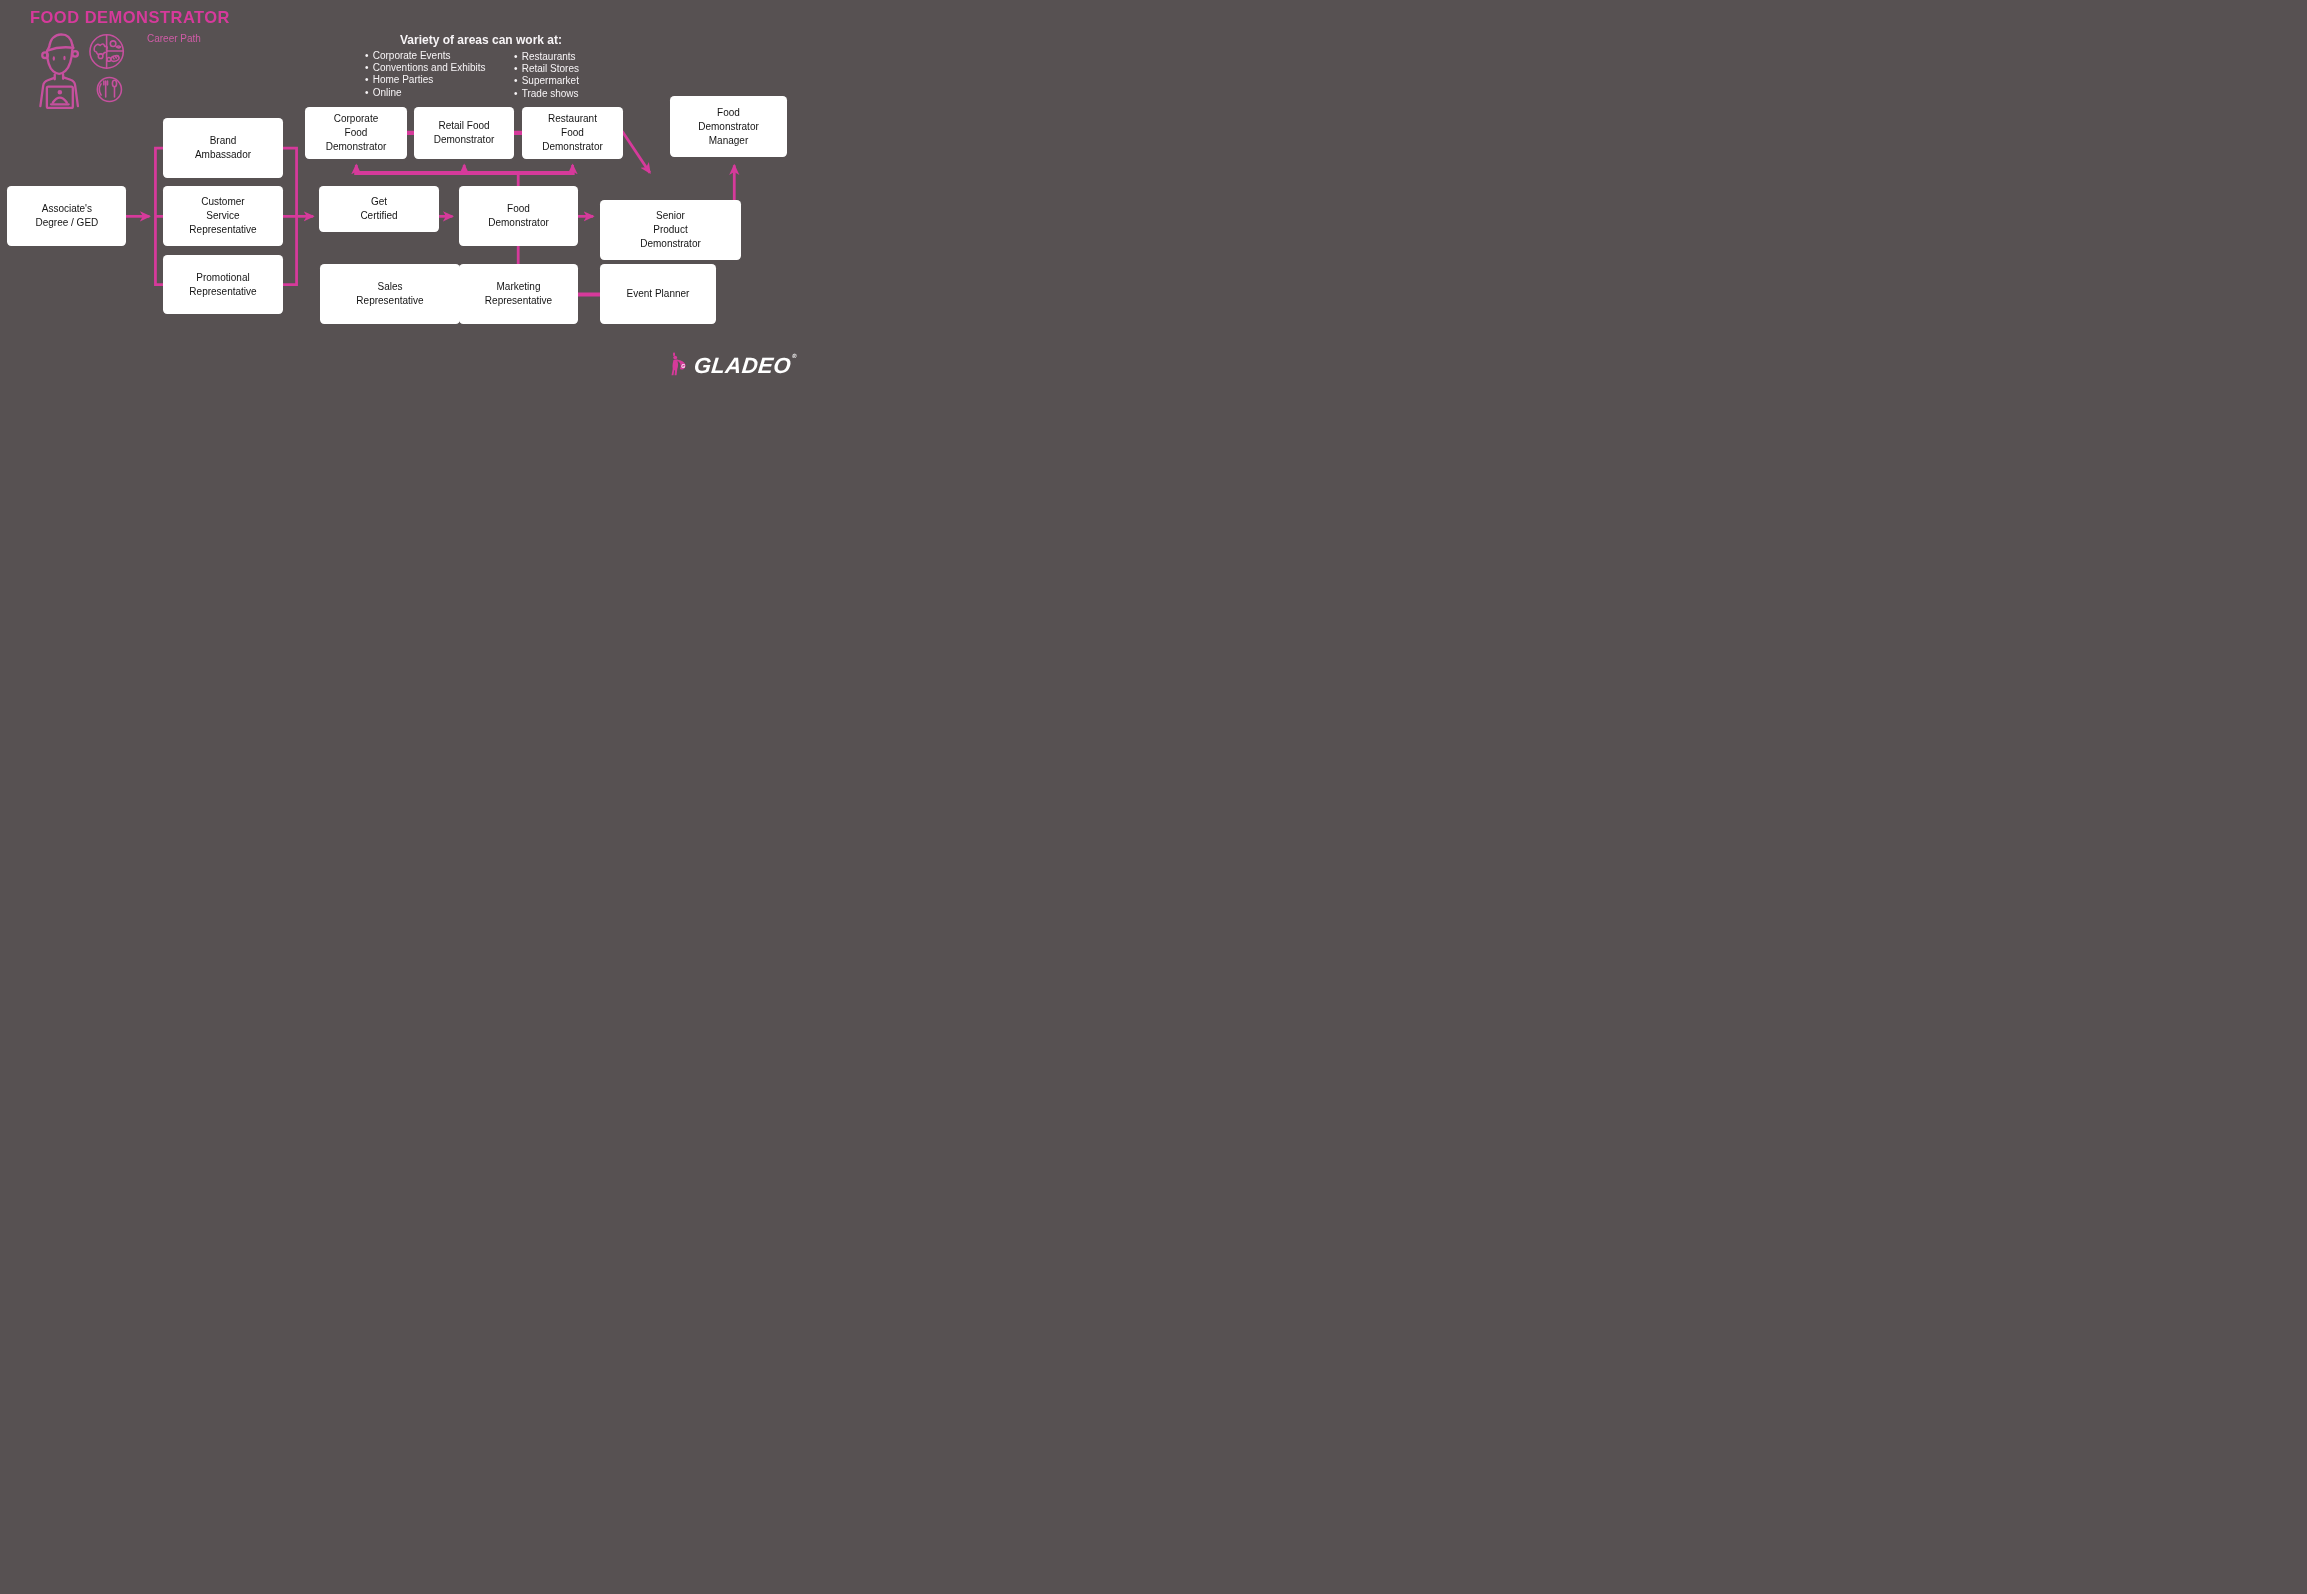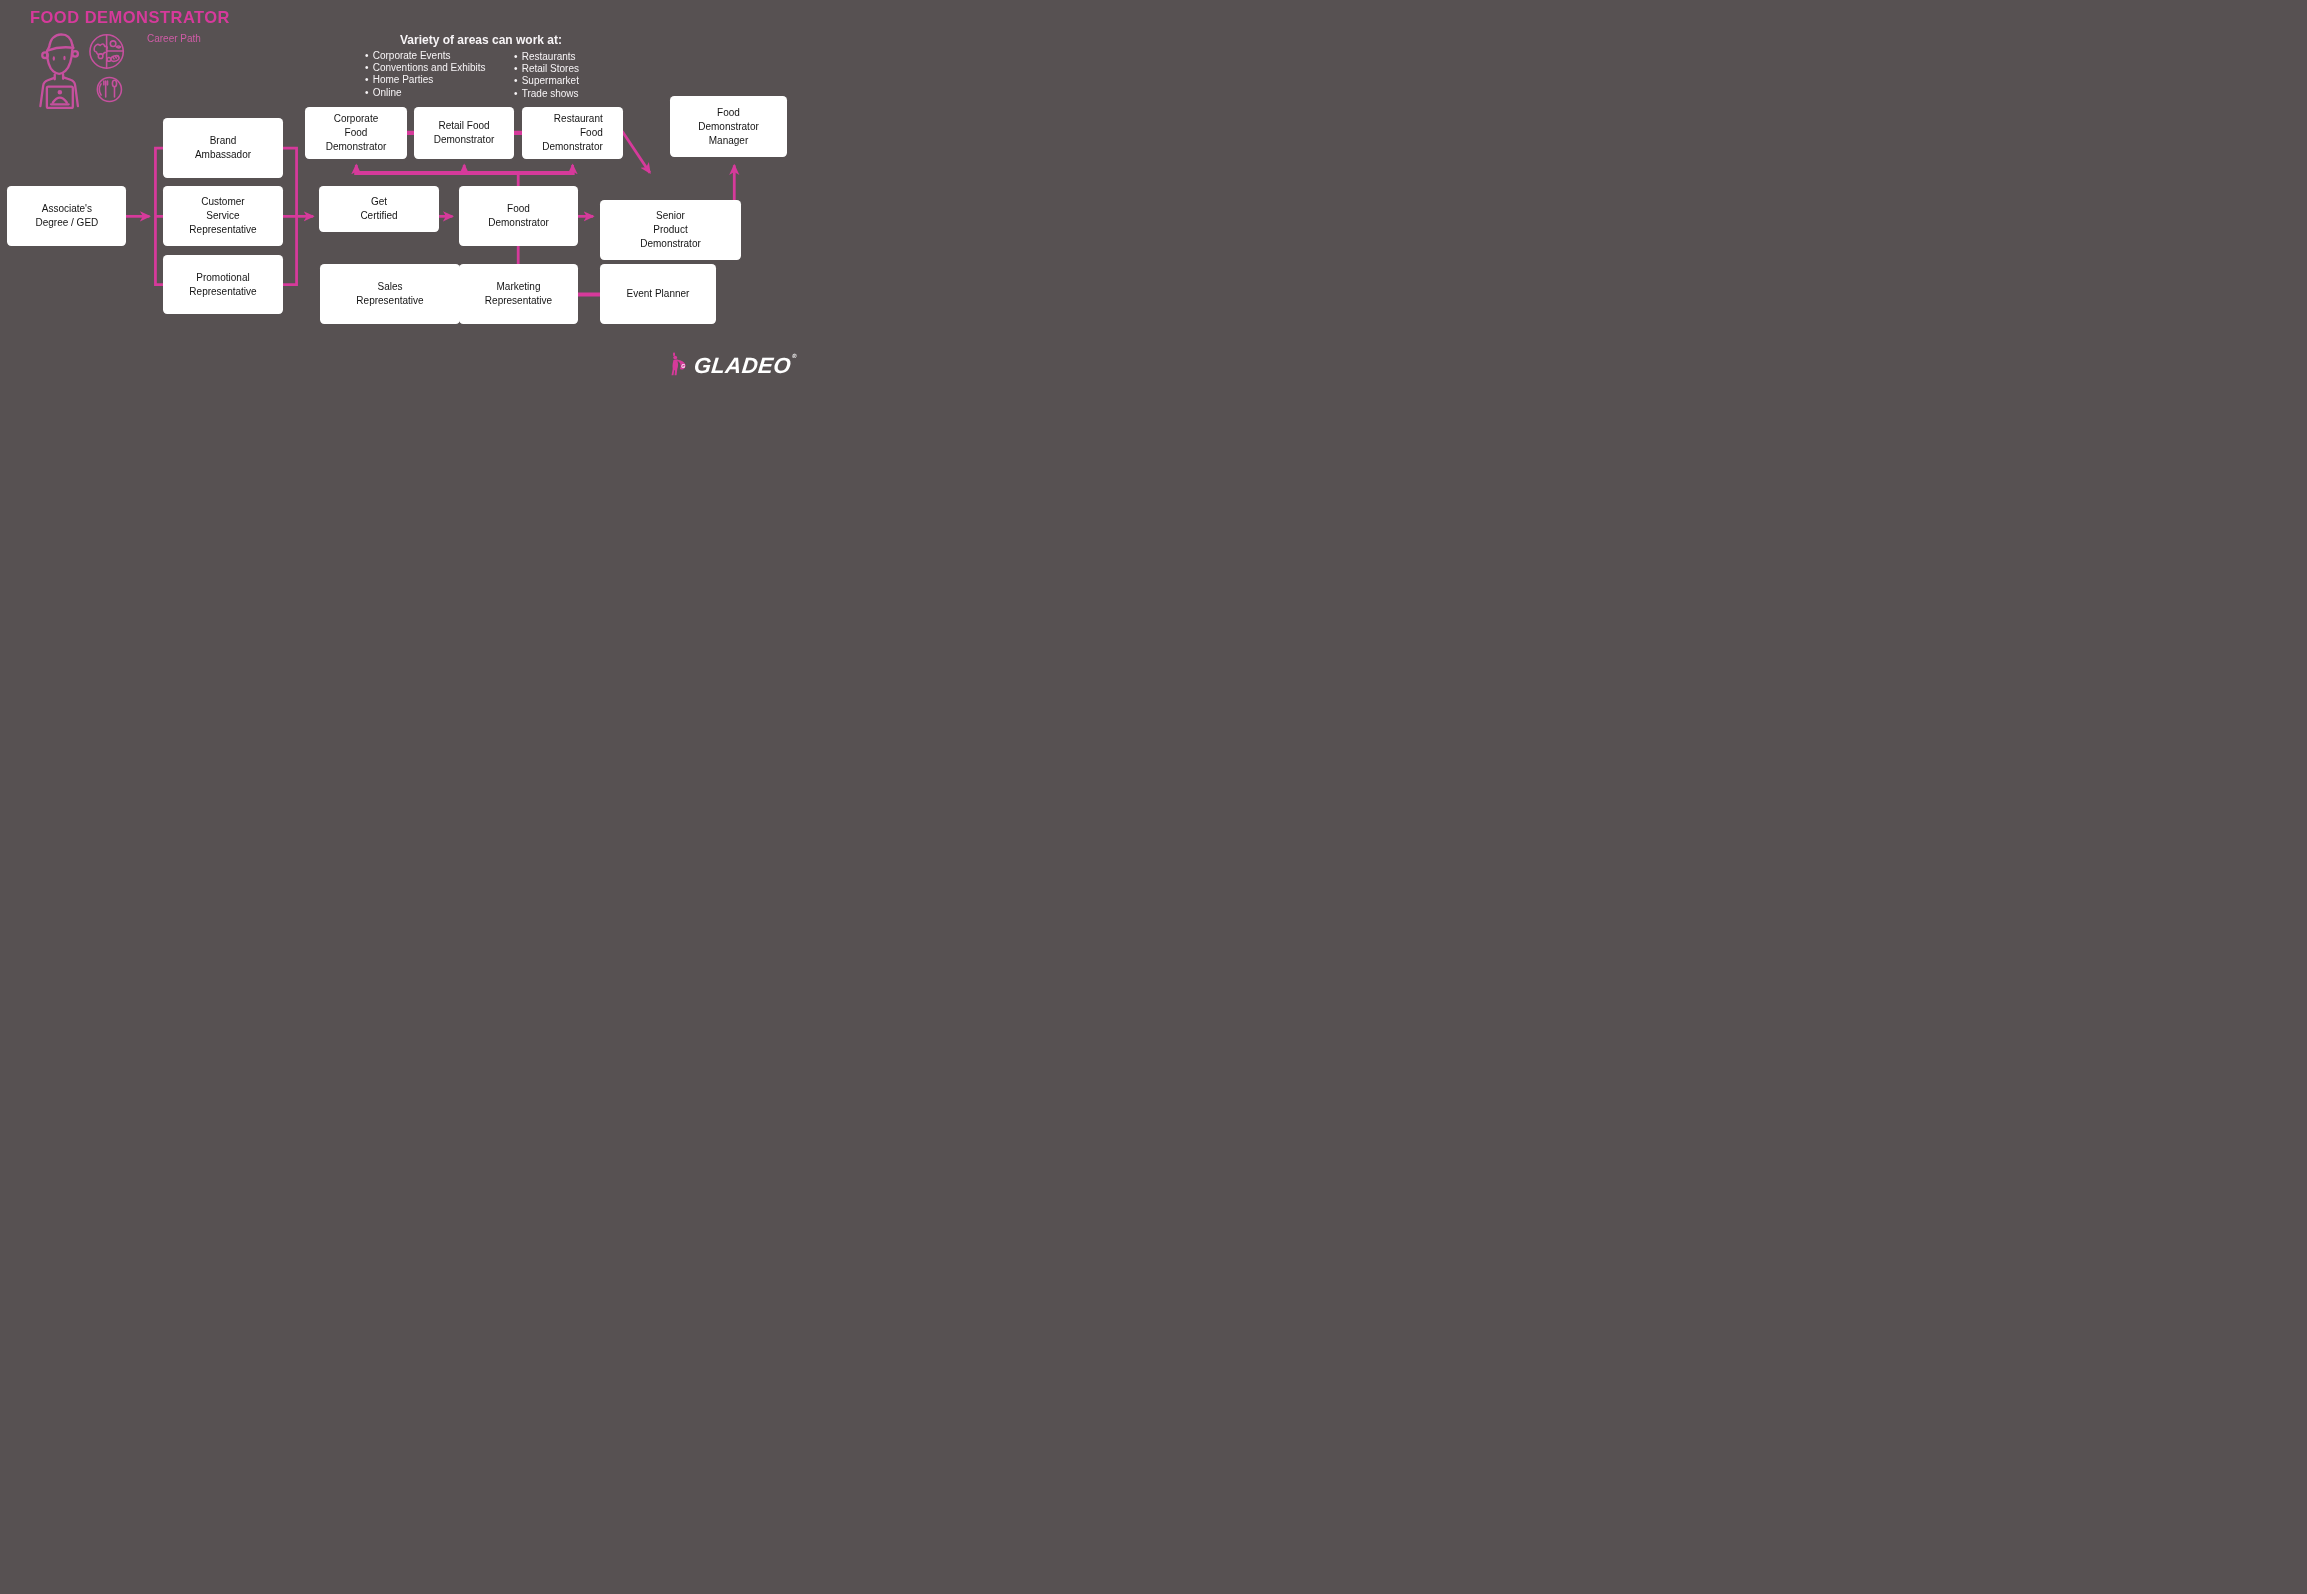--- a/index.html
+++ b/index.html
@@ -36,21 +36,21 @@
     position:absolute;background:var(--box-bg);color:var(--box-text);border-radius:4.2px;
     display:flex;align-items:center;justify-content:center;text-align:center;
     font-size:10px;line-height:14px;white-space:pre-line;z-index:2;
   }
   .n-assoc   {left:7.4px;  top:186px;width:119px;height:60px;}
   .n-brand   {left:163px; top:118px;width:120px;height:60px;}
   .n-custserv{left:163px; top:186px;width:120px;height:60px;}
   .n-promo   {left:163px; top:255px;width:120px;height:59px;}
   .n-corpfd  {left:305px; top:107px;width:102px;height:52px;}
   .n-retailfd{left:414px; top:107px;width:100px;height:52px;}
-  .n-restfd  {left:522px;top:107px;width:101px;height:52px;text-align:right;}
+  .n-restfd  {left:522px;top:107px;width:101px;height:52px;}
   .n-getcert {left:319px; top:186px;width:120px;height:46px;}
   .n-fooddem {left:459px; top:186px;width:119px;height:60px;}
   .n-fdmgr   {left:670px;top:96px;width:117px;height:61px;}
   .n-seniorpd{left:600px;top:200px;width:141px;height:60px;}
   .n-salesrep{left:320px; top:264px;width:140px;height:60px;}
   .n-mktrep  {left:459px; top:264px;width:119px;height:60px;}
   .n-eventpl {left:600px;top:264px;width:116px;height:60px;}
   
   .wires{position:absolute;left:0;top:0;width:797px;height:399px;z-index:1;}
   .wires path,.wires line,.wires polyline{stroke:var(--accent);fill:none;}

